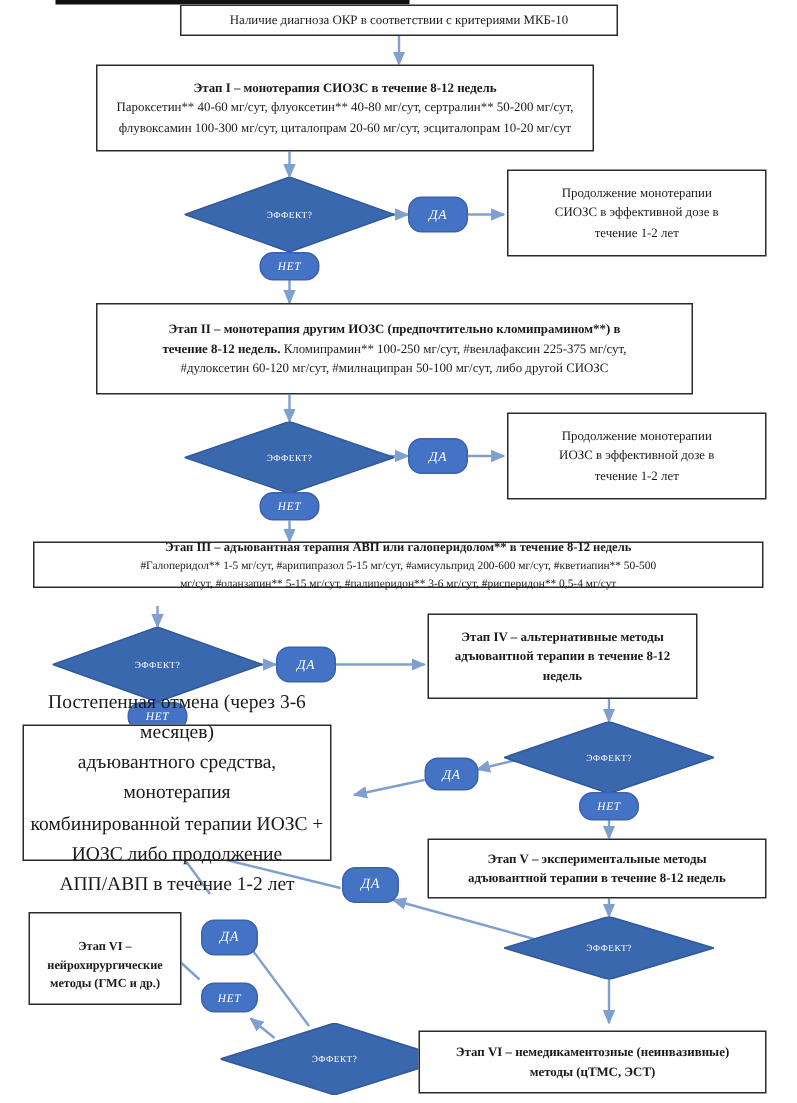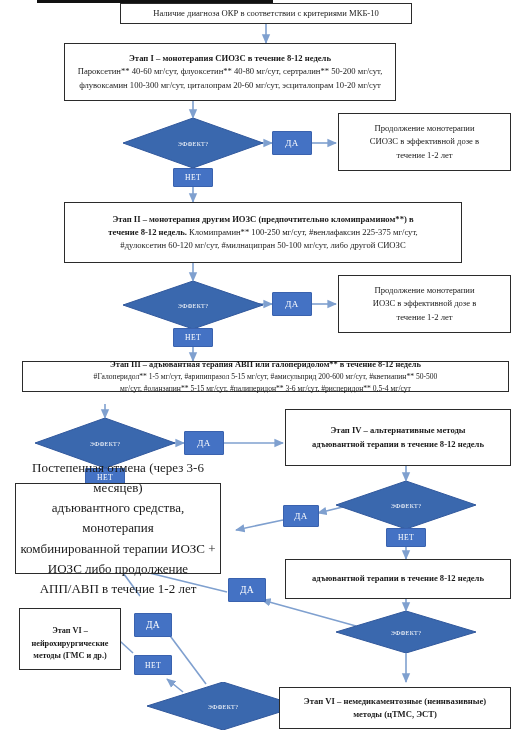--- a/index.html
+++ b/index.html
@@ -39,27 +39,28 @@
     background: #ffffff;
     color: #1a1a1a;
     line-height: 1.55;
     padding: 6px 4px;
   }
   .proc .ln { display: block; width: 100%; }
   .bold { font-weight: bold; }
   .tag {
     background: #4472C4;
     border: 1px solid #3A62AE;
-    border-radius: 1px;
+    border-radius: 9px;
     color: #ffffff;
     font-weight: normal;
     letter-spacing: 0.4px;
     display: flex;
     align-items: center;
     justify-content: center;
+    font-style: italic;
   }
   .diamond-wrap {
     position: absolute;
   }
   .diamond-wrap svg { display: block; }
   .diamond-label {
     position: absolute;
     left: 0; top: 0;
     width: 100%; height: 100%;
     display: flex;
@@ -208,21 +209,21 @@
 
   <div class="diamond-wrap" style="left:35px; top:418px; width:140px; height:50px;">
     <svg width="140" height="50" viewBox="0 0 140 50" xmlns="http://www.w3.org/2000/svg">
       <polygon points="70,0 140,25 70,50 0,25" fill="#3A68AE" stroke="#31589C" stroke-width="1"></polygon>
     </svg>
     <div class="diamond-label" style="font-size:6.2px;">ЭФФЕКТ?</div>
   </div>
 
   <div class="node tag" style="left:184px; top:431px; width:40px; height:24px; font-size:9px;">ДА</div>
 
-  <div class="node proc" style="left:285px; top:409px; width:226px; height:57px; font-size:8.6px;">
+  <div class="node proc" style="left:285px; top:409px; width:180px; height:57px; font-size:8.6px;">
     <span class="ln bold">Этап IV – альтернативные методы</span>
     <span class="ln bold">адъювантной терапии в течение 8-12 недель</span>
   </div>
 
   <div class="node tag" style="left:85px; top:468px; width:40px; height:19px; font-size:7.6px;">НЕТ</div>
 
   <div class="node proc" style="left:15px; top:483px; width:206px; height:91px; font-size:13px;">
     <span class="ln">Постепенная отмена (через 3-6 месяцев)</span>
     <span class="ln">адъювантного средства, монотерапия</span>
     <span class="ln">комбинированной терапии ИОЗС +</span>
@@ -235,20 +236,21 @@
       <polygon points="70,0 140,24 70,48 0,24" fill="#3A68AE" stroke="#31589C" stroke-width="1"></polygon>
     </svg>
     <div class="diamond-label" style="font-size:6.2px;">ЭФФЕКТ?</div>
   </div>
 
   <div class="node tag" style="left:283px; top:505px; width:36px; height:22px; font-size:9px;">ДА</div>
 
   <div class="node tag" style="left:386px; top:528px; width:40px; height:19px; font-size:7.6px;">НЕТ</div>
 
   <div class="node proc" style="left:285px; top:559px; width:226px; height:40px; font-size:8.6px;">
+    <span class="ln bold">Этап V – экспериментальные методы</span>
     <span class="ln bold">адъювантной терапии в течение 8-12 недель</span>
   </div>
 
   <div class="node tag" style="left:228px; top:578px; width:38px; height:24px; font-size:9.5px;">ДА</div>
 
   <div class="diamond-wrap" style="left:336px; top:611px; width:140px; height:42px;">
     <svg width="140" height="42" viewBox="0 0 140 42" xmlns="http://www.w3.org/2000/svg">
       <polygon points="70,0 140,21 70,42 0,21" fill="#3A68AE" stroke="#31589C" stroke-width="1"></polygon>
     </svg>
     <div class="diamond-label" style="font-size:6.2px;">ЭФФЕКТ?</div>

